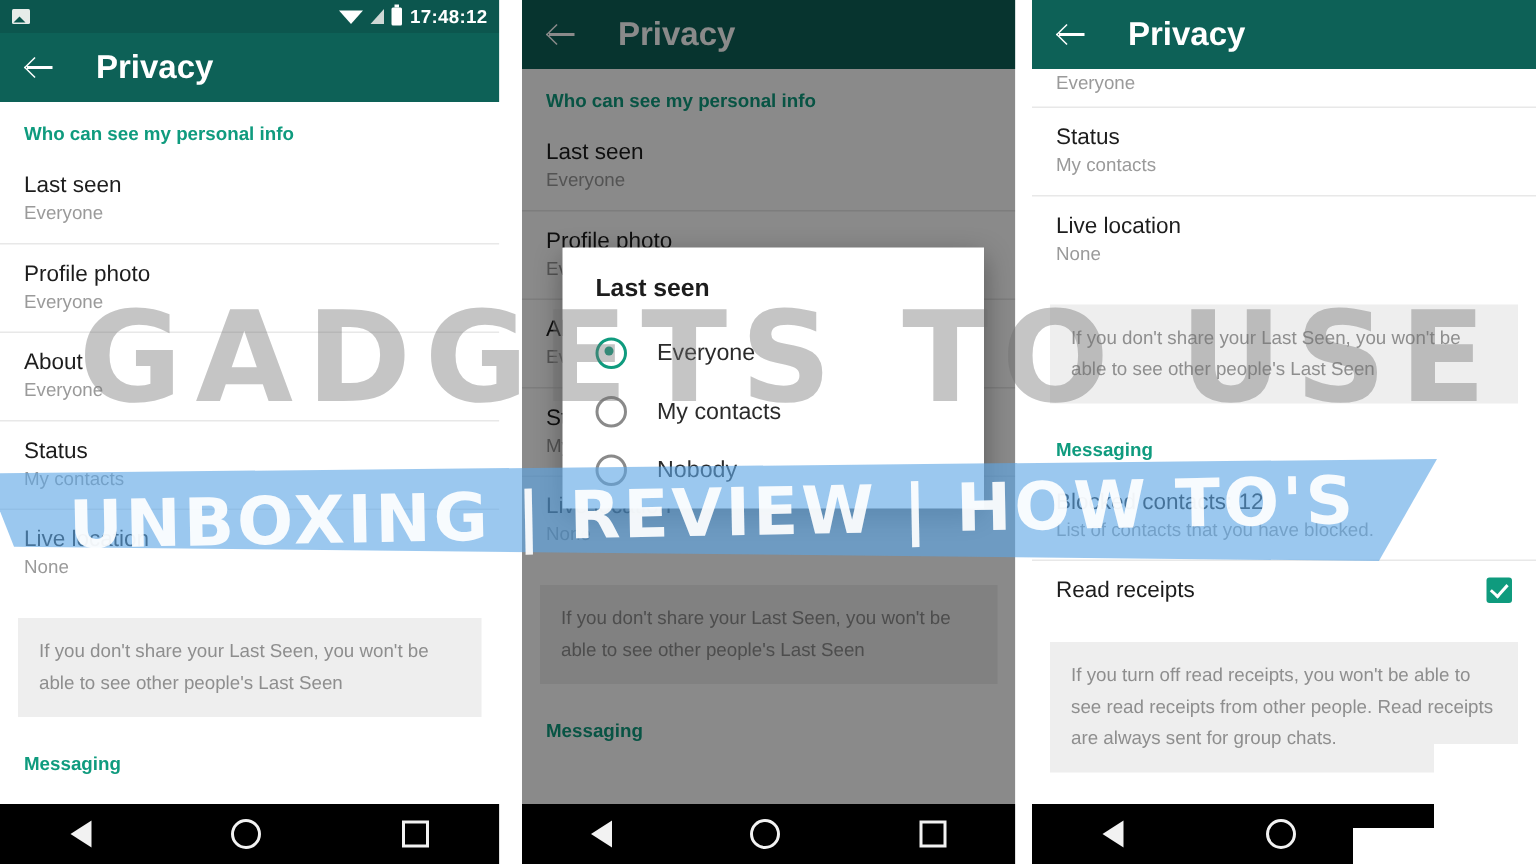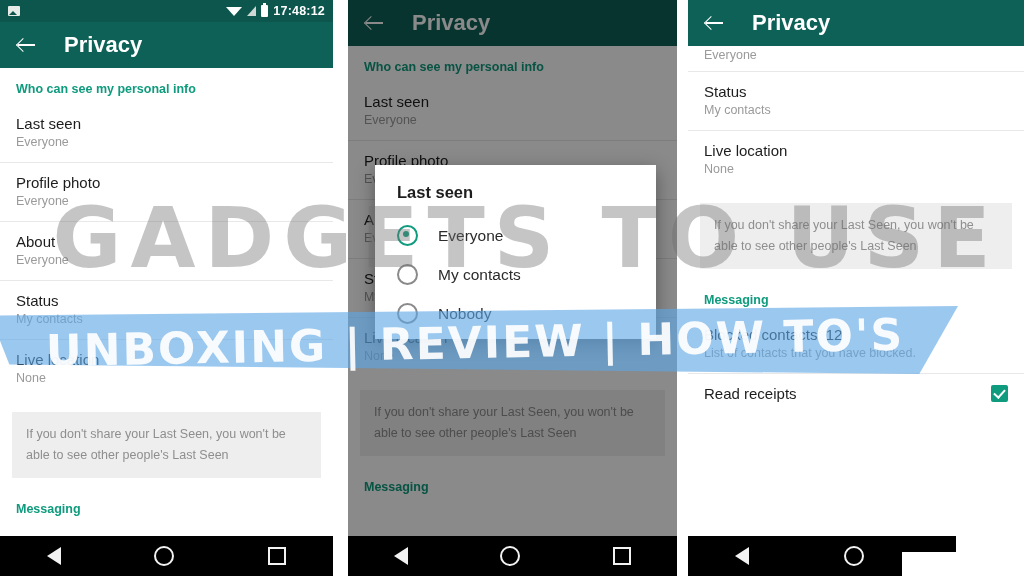--- a/index.html
+++ b/index.html
@@ -209,20 +209,21 @@
       <div class="notebox">If you don't share your Last Seen, you won't be able to see other people's Last Seen</div>
       <div class="sect-head">Messaging</div>
       <div class="row">
         <div class="row-title">Blocked contacts: 12</div>
         <div class="row-sub">List of contacts that you have blocked.</div>
       </div>
       <div class="row row-flex nb">
         <div class="row-title">Read receipts</div>
         <span class="chk"></span>
       </div>
+      <div class="notebox">If you turn off read receipts, you won't be able to see read receipts from other people. Read receipts are always sent for group chats.</div>
     </div>
     <div class="navbar">
       <span class="nv-back"></span>
       <span class="nv-home"></span>
       <span class="nv-rec"></span>
     </div>
   </div>
 
   <div class="gap" style="left:333px;width:15px;"></div>
   <div class="gap" style="left:677px;width:11px;"></div>

